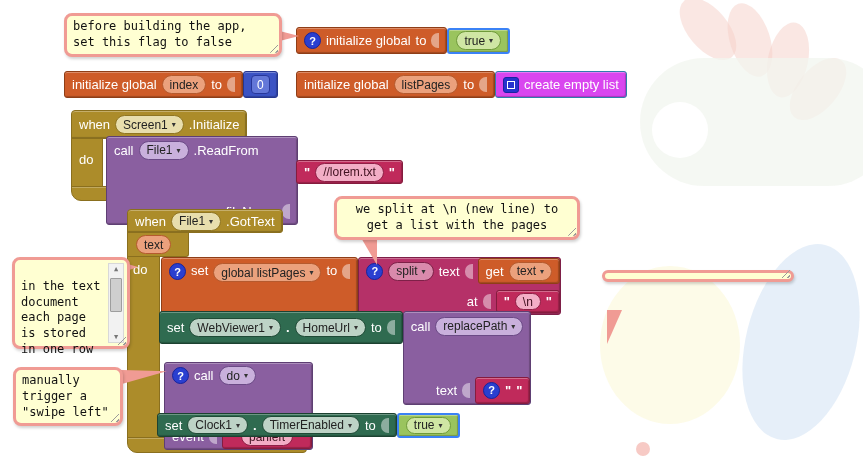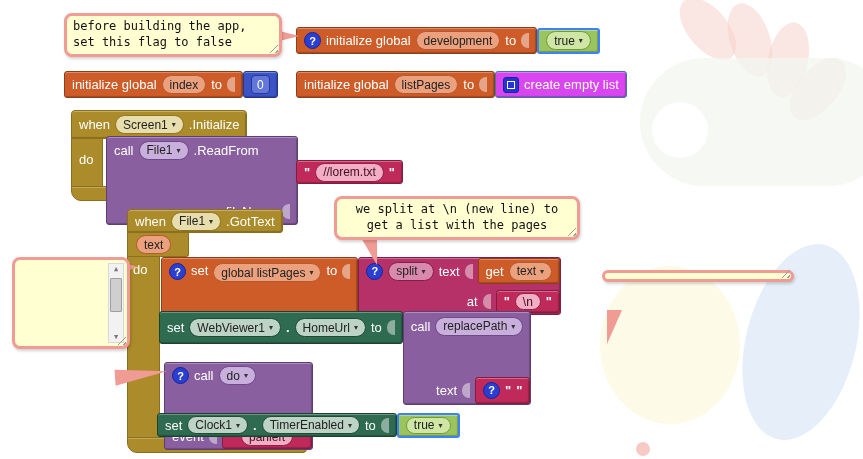--- a/index.html
+++ b/index.html
@@ -84,35 +84,42 @@
 
   <div class="tail" style="left:360px;top:236px;border-top:29px solid #F09B94;border-left:17px solid transparent;"></div>
   <div class="comment" style="left:334px;top:196px;width:228px;text-align:center;"><span>we split at \n (new line) to
 get a list with the pages</span><span class="grip"></span></div>
 
   <div class="tail" style="left:607px;top:310px;border-top:34px solid #F09B94;border-right:15px solid transparent;"></div>
   <div class="comment" style="left:602px;top:270px;width:174px;"><span class="grip"></span></div>
 
   <div class="tail" style="left:114px;top:260px;border-top:7px solid transparent;border-bottom:8px solid transparent;border-left:24px solid #F09B94;"></div>
   <div class="comment" style="left:12px;top:257px;width:84px;height:80px;padding-right:22px;">
+    <span>in the text
+document
+each page
+is stored
+in one row</span>
     <span class="sb">
       <span class="arr">▲</span>
       <span class="thumb"></span>
       <span class="arr">▼</span>
     </span>
     <span class="grip"></span>
   </div>
 
   <div class="tail" style="left:115px;top:368px;border-top:5px solid transparent;border-bottom:11px solid transparent;border-left:52px solid #F09B94;transform:rotate(-4deg);"></div>
+  <div class="comment" style="left:13px;top:367px;width:92px;"><span>manually
+trigger a
+"swipe left"</span><span class="grip"></span></div>
 
   <div class="row" style="left:296px;top:27px;height:27px;">
     <div class="blk orange">
       <span class="qicon">?</span>
       <span>initialize global</span>
-      <span class="pill p-or">development</span>
       <span>to</span>
       <span class="sock"></span>
     </div>
     <div class="blk lgreen" style="align-self:center;height:22px;">
       <span class="pill p-lgrn">
           <span>true</span>
           <span class="dd">▾</span>
         </span>
     </div>
   </div>

